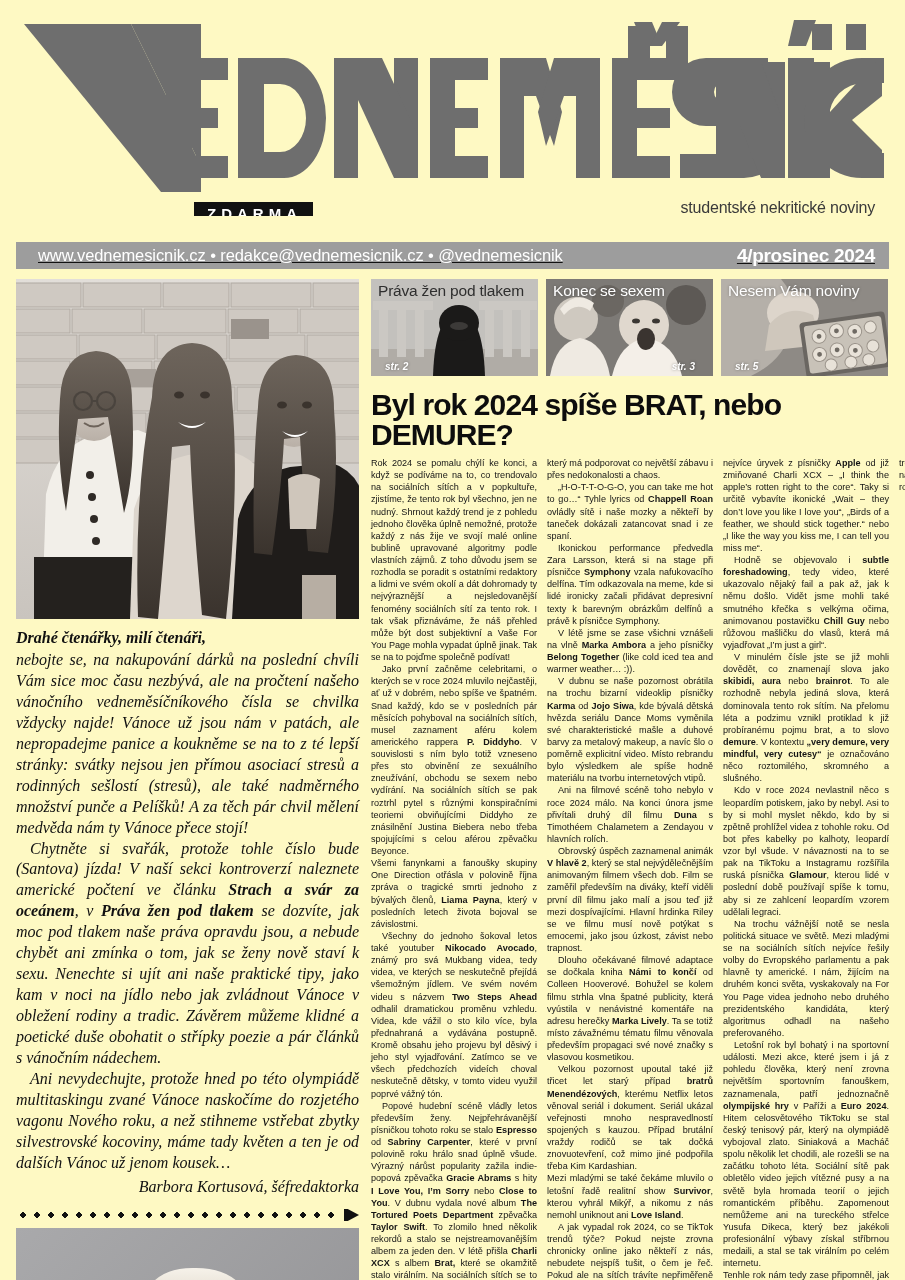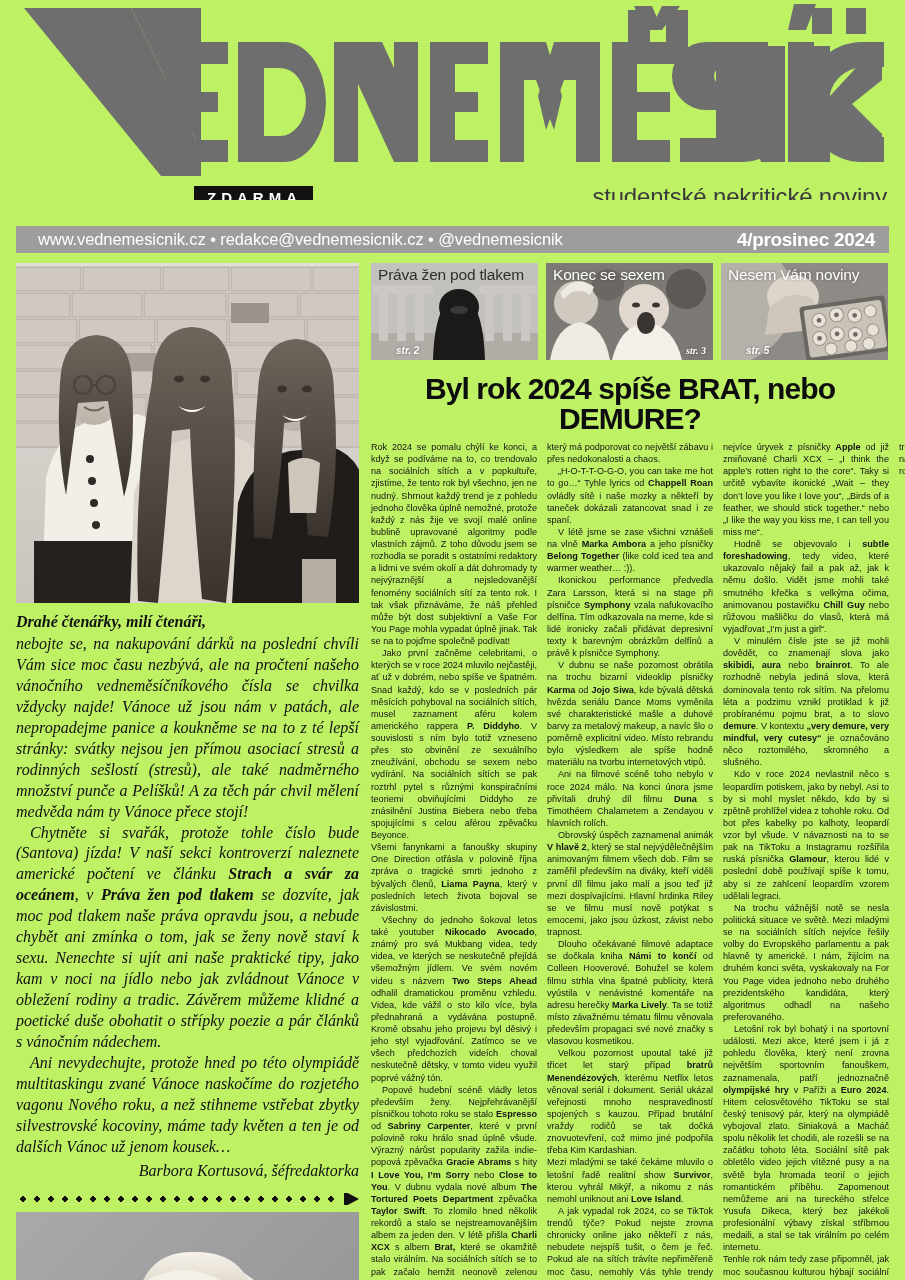--- a/index.html
+++ b/index.html
@@ -13,23 +13,23 @@
     width: 905px;
     height: 1280px;
     overflow: hidden;
     position: relative;
     color: #111;
   }
   .page {
     position: relative;
     width: 905px;
     height: 1280px;
-    background: #bef264;
+    background: #fef9c3;
     box-sizing: border-box;
-    padding: 0 16px;
+    padding: 16px 16px;
   }
 
   
   .masthead {
     position: relative;
     height: 200px;
     overflow: hidden;
   }
   .logo-wrap {
     position: absolute;
@@ -47,37 +47,38 @@
     background: #111;
     color: #fff;
     font-weight: bold;
     font-size: 15px;
     letter-spacing: 5px;
     padding: 4px 11px 5px 13px;
     line-height: 1;
   }
   .tagline {
     position: absolute;
-    right: 2px;
+    right: 14px;
     top: 183px;
-    font-size: 24px;
+    font-size: 16px;
     color: #3a3a3a;
     letter-spacing: -0.2px;
   }
 
   
   .urlbar {
     margin-top: 26px;
     background: #9d9d9d;
     height: 27px;
     display: flex;
     align-items: center;
     justify-content: space-between;
     padding: 0 14px 0 22px;
     box-sizing: border-box;
+    text-decoration: underline;
   }
   .urlbar .contact {
     color: #ffffff;
     font-size: 16.5px;
     letter-spacing: -0.1px;
   }
   .urlbar .issue {
     color: #ffffff;
     font-size: 19px;
     font-weight: bold;
@@ -183,32 +184,31 @@
   .teaser .t-page {
     position: absolute;
     font-size: 10px;
     font-weight: bold;
     font-style: italic;
     color: #ffffff;
     bottom: 4px;
     z-index: 3;
     text-shadow: 0 0 3px rgba(0,0,0,.4);
   }
-  .teaser .t-page.left { left: 25px; }
-  .teaser .t-page.right { right: 7px; font-family: Liberation Serif, serif; }
+  .teaser .t-page.left { left: 14px; }
+  .teaser .t-page.right { right: 18px; }
 
   
   .headline {
     font-size: 30px;
     font-weight: bold;
     letter-spacing: -0.9px;
     margin: 14px 0 7px 0;
     line-height: 1.0;
     color: #0d0d0d;
-    text-align: center;
   }
   .article-cols {
     column-count: 3;
     column-gap: 10px;
     column-fill: auto;
     height: 855px;
     font-size: 9.1px;
     line-height: 1.335;
     text-align: justify;
     hyphens: auto;
@@ -553,22 +553,22 @@
 
       <h1 class="headline">Byl rok 2024 spíše BRAT, nebo DEMURE?</h1>
 
       <div class="article-cols" id="article-body">
           <p class="noindent"><span>Rok 2024 se pomalu chýlí ke konci, a když se podíváme na to, co trendovalo na sociálních sítích a v popkultuře, zjistíme, že tento rok byl všechno, jen ne nudný. Shrnout každý trend je z pohledu jednoho člověka úplně nemožné, protože každý z nás žije ve svojí malé online bublině upravované algoritmy podle vlastních zájmů. Z toho důvodu jsem se rozhodla se poradit s ostatními redaktory a lidmi ve svém okolí a dát dohromady ty nejvýraznější a nejsledovanější fenomény sociálních sítí za tento rok. I tak však přiznáváme, že náš přehled může být dost subjektivní a Vaše For You Page mohla vypadat úplně jinak. Tak se na to pojďme společně podívat!</span></p>
           <p><span>Jako první začněme celebritami, o kterých se v roce 2024 mluvilo nejčastěji, ať už v dobrém, nebo spíše ve špatném. Snad každý, kdo se v posledních pár měsících pohyboval na sociálních sítích, musel zaznament aféru kolem amerického rappera </span><b>P. Diddyho</b><span>. V souvislosti s ním bylo totiž vzneseno přes sto obvinění ze sexuálního zneužívání, obchodu se sexem nebo vydírání. Na sociálních sítích se pak roztrhl pytel s různými konspiračními teoriemi obviňujícími Diddyho ze znásilnění Justina Biebera nebo třeba spojujícími s celou aférou zpěvačku Beyonce.</span></p>
           <p class="noindent"><span>Všemi fanynkami a fanoušky skupiny One Direction otřásla v polovině října zpráva o tragické smrti jednoho z bývalých členů, </span><b>Liama Payna</b><span>, který v posledních letech života bojoval se závislostmi.</span></p>
           <p><span>Všechny do jednoho šokoval letos také youtuber </span><b>Nikocado Avocado</b><span>, známý pro svá Mukbang videa, tedy videa, ve kterých se neskutečně přejídá všemožným jídlem. Ve svém novém videu s názvem </span><b>Two Steps Ahead</b><span> odhalil dramatickou proměnu vzhledu. Videa, kde vážil o sto kilo více, byla přednahraná a vydávána postupně. Kromě obsahu jeho projevu byl děsivý i jeho styl vyjadřování. Zatímco se ve všech předchozích videích choval neskutečně dětsky, v tomto videu využil poprvé vážný tón.</span></p>
           <p><span>Popové hudební scéně vládly letos především ženy. Nejpřehrávanější písničkou tohoto roku se stalo </span><b>Espresso</b><span> od </span><b>Sabriny Carpenter</b><span>, které v první polovině roku hrálo snad úplně všude. Výrazný nárůst popularity zažila indie-popová zpěvačka </span><b>Gracie Abrams</b><span> s hity </span><b>I Love You, I’m Sorry</b><span> nebo </span><b>Close to You</b><span>. V dubnu vydala nové album </span><b>The Tortured Poets Department</b><span> zpěvačka </span><b>Taylor Swift</b><span>. To zlomilo hned několik rekordů a stalo se nejstreamovanějším albem za jeden den. V létě přišla </span><b>Charli XCX</b><span> s albem </span><b>Brat,</b><span> které se okamžitě stalo virálním. Na sociálních sítích se to pak začalo hemžit neonově zelenou barvou alba a vznikl pojem Brat summer, který má podporovat co největší zábavu i přes nedokonalosti a chaos.</span></p>
           <p><span>„H-O-T-T-O-G-O, you can take me hot to go…“ Tyhle lyrics od </span><b>Chappell Roan</b><span> ovládly sítě i naše mozky a někteří by taneček dokázali zatancovat snad i ze spaní.</span></p>
+          <p><span>Ikonickou performance předvedla Zara Larsson, která si na stage při písničce </span><b>Symphony</b><span> vzala nafukovacího delfína. Tím odkazovala na meme, kde si lidé ironicky začali přidávat depresivní texty k barevným obrázkům delfínů a právě k písničce Symphony.</span></p>
           <p><span>V létě jsme se zase všichni vznášeli na vlně </span><b>Marka Ambora</b><span> a jeho písničky </span><b>Belong Together</b><span> (like cold iced tea and warmer weather… :)).</span></p>
-          <p><span>Ikonickou performance předvedla Zara Larsson, která si na stage při písničce </span><b>Symphony</b><span> vzala nafukovacího delfína. Tím odkazovala na meme, kde si lidé ironicky začali přidávat depresivní texty k barevným obrázkům delfínů a právě k písničce Symphony.</span></p>
           <p><span>V dubnu se naše pozornost obrátila na trochu bizarní videoklip písničky </span><b>Karma</b><span> od </span><b>Jojo Siwa</b><span>, kde bývalá dětská hvězda seriálu Dance Moms vyměnila své charakteristické mašle a duhové barvy za metalový makeup, a navíc šlo o poměrně explicitní video. Místo rebrandu bylo výsledkem ale spíše hodně materiálu na tvorbu internetových vtipů.</span></p>
           <p><span>Ani na filmové scéně toho nebylo v roce 2024 málo. Na konci února jsme přivítali druhý díl filmu </span><b>Duna</b><span> s Timothéem Chalametem a Zendayou v hlavních rolích.</span></p>
           <p><span>Obrovský úspěch zaznamenal animák </span><b>V hlavě 2</b><span>, který se stal nejvýdělečnějším animovaným filmem všech dob. Film se zaměřil především na diváky, kteří viděli první díl filmu jako malí a jsou teď již mezi dospívajícími. Hlavní hrdinka Riley se ve filmu musí nově potýkat s emocemi, jako jsou úzkost, závist nebo trapnost.</span></p>
           <p><span>Dlouho očekávané filmové adaptace se dočkala kniha </span><b>Námi to končí</b><span> od Colleen Hooverové. Bohužel se kolem filmu strhla vlna špatné publicity, která vyústila v nenávistné komentáře na adresu herečky </span><b>Marka Lively</b><span>. Ta se totiž místo závažnému tématu filmu věnovala především propagaci své nové značky s vlasovou kosmetikou.</span></p>
           <p><span>Velkou pozornost upoutal také již třicet let starý případ </span><b>bratrů Menendézových</b><span>, kterému Netflix letos věnoval seriál i dokument. Seriál ukázal veřejnosti mnoho nespravedlností spojených s kauzou. Případ brutální vraždy rodičů se tak dočká znovuotevření, což mimo jiné podpořila třeba Kim Kardashian.</span></p>
           <p class="noindent"><span>Mezi mladými se také čekáme mluvilo o letošní řadě realitní show </span><b>Survivor</b><span>, kterou vyhrál Mikýř, a nikomu z nás nemohl uniknout ani </span><b>Love Island</b><span>.</span></p>
           <p><span>A jak vypadal rok 2024, co se TikTok trendů týče? Pokud nejste zrovna chronicky online jako někteří z nás, nebudete nejspíš tušit, o čem je řeč. Pokud ale na sítích trávíte nepřiměřeně moc času, nemohly Vás tyhle trendy minout. Během léta trendoval snad nejvíce úryvek z písničky </span><b>Apple</b><span> od již zmiňované Charli XCX – „I think the apple’s rotten right to the core“. Taky si určitě vybavíte ikonické „Wait – they don’t love you like I love you“, „Birds of a feather, we should stick together.“ nebo „I like the way you kiss me, I can tell you miss me“.</span></p>
           <p><span>Hodně se objevovalo i </span><b>subtle foreshadowing</b><span>, tedy video, které ukazovalo nějaký fail a pak až, jak k němu došlo. Vidět jsme mohli také smutného křečka s velkýma očima, animovanou postavičku </span><b>Chill Guy</b><span> nebo růžovou mašličku do vlasů, která má vyjadřovat „I’m just a girl“.</span></p>
           <p><span>V minulém čísle jste se již mohli dovědět, co znamenají slova jako </span><b>skibidi, aura</b><span> nebo </span><b>brainrot</b><span>. To ale rozhodně nebyla jediná slova, která dominovala tento rok sítím. Na přelomu léta a podzimu vznikl protiklad k již probíranému pojmu brat, a to slovo </span><b>demure</b><span>. V kontextu </span><b>„very demure, very mindful, very cutesy“</b><span> je označováno něco roztomilého, skromného a slušného.</span></p>
           <p><span>Kdo v roce 2024 nevlastnil něco s leopardím potiskem, jako by nebyl. Asi to by si mohl myslet někdo, kdo by si zpětně prohlížel videa z tohohle roku. Od bot přes kabelky po kalhoty, leopardí vzor byl všude. V návaznosti na to se pak na TikToku a Instagramu rozšířila ruská písnička </span><b>Glamour</b><span>, kterou lidé v poslední době používají spíše k tomu, aby si ze zahlcení leopardím vzorem udělali legraci.</span></p>

